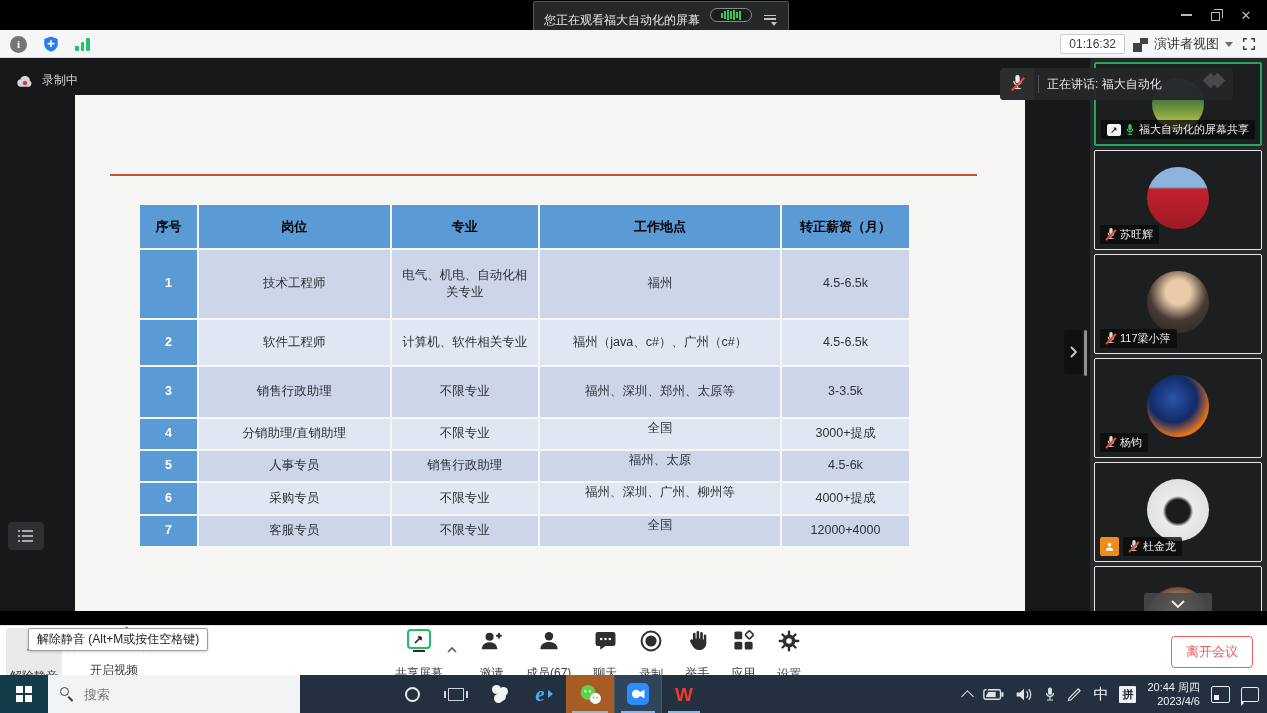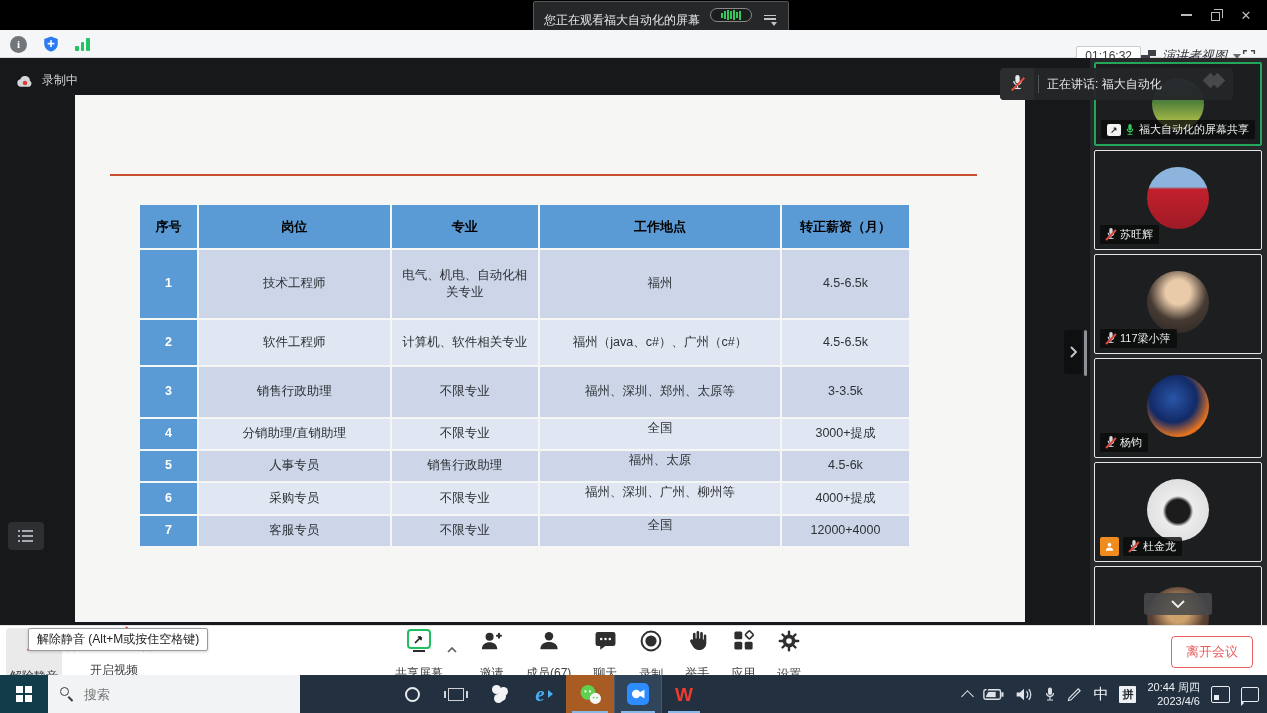--- a/index.html
+++ b/index.html
@@ -35,33 +35,33 @@
 
   
   .toolbar2{position:absolute;left:0;top:30px;width:1267px;height:28px;background:var(--toolbar2-bg);
     border-bottom:1px solid #d9dadc;}
   .tb-left{position:absolute;left:10px;top:0;height:28px;display:flex;align-items:center;gap:15px;}
   .ic-info{width:17px;height:17px;border-radius:50%;background:#71767b;color:#fff;font-size:11px;font-weight:bold;
     display:flex;align-items:center;justify-content:center;font-family:"Liberation Serif",serif;}
   .ic-shield{width:18px;height:18px;}
   .ic-signal{display:flex;align-items:flex-end;gap:2px;height:14px;}
   .ic-signal i{display:block;width:3.5px;background:#21c462;border-radius:1px;}
-  .tb-right{position:absolute;right:10px;top:12px;height:28px;display:flex;align-items:center;gap:0;}
+  .tb-right{position:absolute;right:10px;top:0;height:28px;display:flex;align-items:center;gap:8px;}
   .timer{background:#fff;border:1px solid #c9cbcd;border-radius:2px;font-size:12px;color:#3a3d40;
     padding:2px 8px;line-height:14px;}
-  .viewmode{display:flex;align-items:center;gap:6px;cursor:default;font-style:italic;}
+  .viewmode{display:flex;align-items:center;gap:6px;cursor:default;}
   .ic-layout{position:relative;width:15px;height:15px;}
   .ic-layout i{position:absolute;background:#3f4347;}
   .ic-layout .a{left:0;bottom:0;width:9px;height:9px;}
   .ic-layout .b{right:0;top:1px;width:8px;height:6px;}
   .viewmode span.lbl{font-size:13px;color:#33363a;}
   .caret-down{width:0;height:0;border-left:4px solid transparent;border-right:4px solid transparent;border-top:5px solid #6a6e72;}
 
   
-  .main{position:absolute;left:0;top:58px;width:1267px;height:654px;background:var(--main-bg);overflow:hidden;}
+  .main{position:absolute;left:0;top:58px;width:1267px;height:553px;background:var(--main-bg);overflow:hidden;}
   .record-pill{position:absolute;left:16px;top:14px;display:flex;align-items:center;gap:8px;}
   .record-pill span{font-size:12px;color:#d2d5d8;}
   .list-btn{position:absolute;left:8px;top:464px;width:36px;height:28px;background:#2d2f32;border-radius:4px;
     display:flex;align-items:center;justify-content:center;}
   .collapse-btn{position:absolute;left:1064px;top:272px;width:18px;height:44px;background:#0e0f10;
     border-radius:4px 0 0 4px;display:flex;align-items:center;justify-content:center;}
   .scroll-thumb{position:absolute;left:1084px;top:272px;width:3px;height:46px;background:#8d9195;border-radius:2px;}
 
   
   .slide{position:absolute;left:75px;top:37px;width:950px;height:527px;background:var(--slide-bg);}

